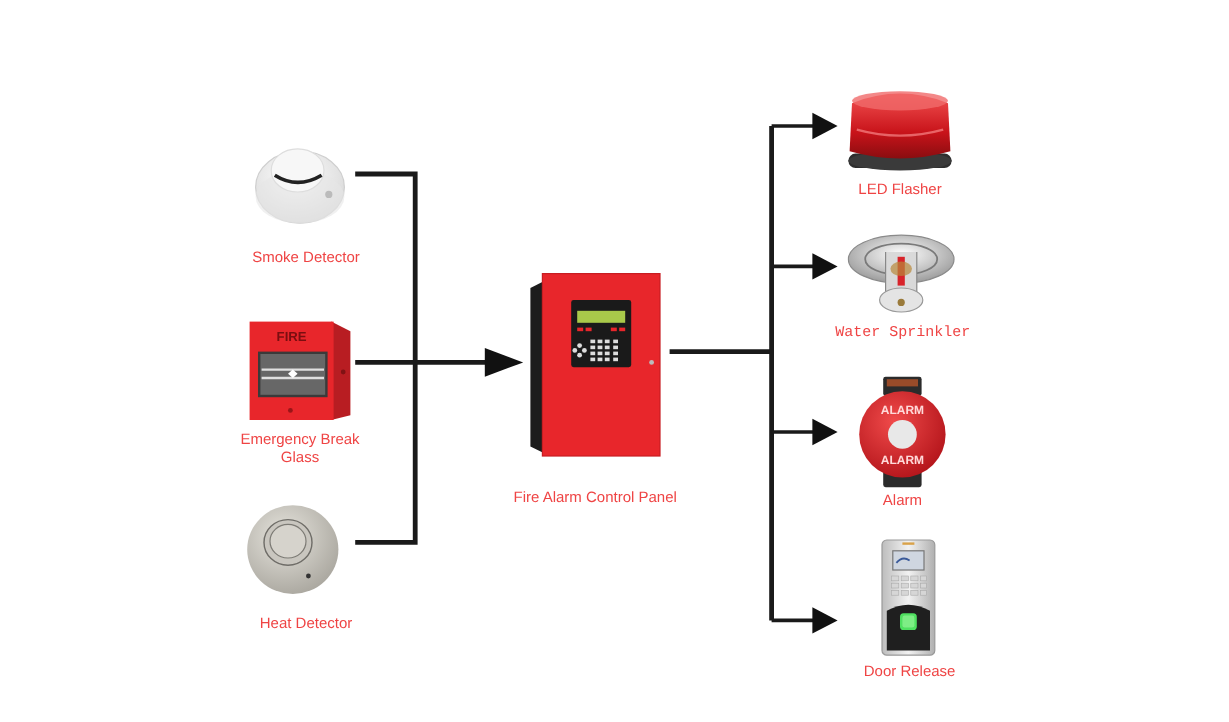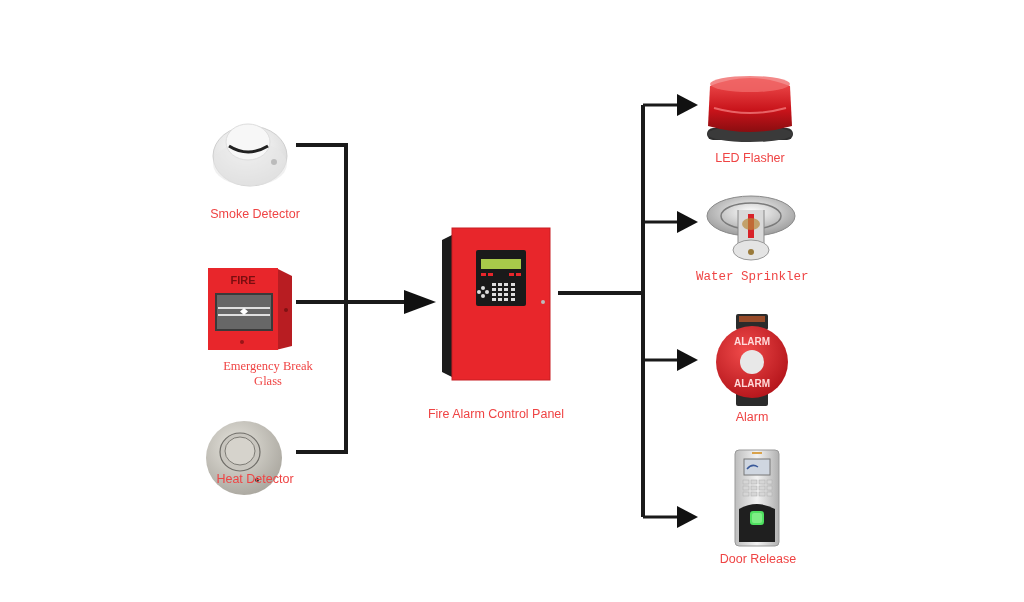--- a/index.html
+++ b/index.html
@@ -61,40 +61,40 @@
     <text x="37" y="18" font-family="Liberation Sans, sans-serif" font-weight="bold" font-size="11" fill="#7a0e10" text-anchor="middle">FIRE</text>
     <rect x="9" y="27" width="58" height="38" fill="#3a3a3a"></rect>
     <rect x="11" y="29" width="54" height="34" fill="#8d8d8d" opacity="0.55"></rect>
     <line x1="12" y1="42" x2="64" y2="42" stroke="#e0e0e0" stroke-width="2"></line>
     <line x1="12" y1="49" x2="64" y2="49" stroke="#e0e0e0" stroke-width="2"></line>
     <polygon points="38,42 42,45.5 38,49 34,45.5" fill="#ffffff"></polygon>
     <circle cx="36" cy="76" r="2" fill="#9a1518"></circle>
     <circle cx="80" cy="44" r="2" fill="#801214"></circle>
   </svg>
 </div>
-<div class="label" style="left:202px; top:359px; width:132px;font-family:Liberation Serif, serif;">
+<div class="label" style="left:184px; top:359px; width:132px;">
   <div>Emergency Break</div>
   <div>Glass</div>
 </div>
 
 <div class="device" style="left:204px; top:418px; width:80px; height:78px;">
   <svg width="80" height="78">
     <defs>
       <radialGradient id="hdg" cx="40%" cy="35%" r="70%">
         <stop offset="0" stop-color="#e6e4dd"></stop>
           <stop offset="1" stop-color="#a9a69e"></stop>
       </radialGradient>
     </defs>
     <ellipse cx="40" cy="40" rx="38" ry="37" fill="url(#hdg)"></ellipse>
     <ellipse cx="36" cy="34" rx="20" ry="19" fill="#c9c6bf" stroke="#6f6d68" stroke-width="1.2"></ellipse>
     <ellipse cx="36" cy="33" rx="15" ry="14" fill="#d6d3cc" stroke="#7d7b75" stroke-width="1"></ellipse>
     <circle cx="53" cy="62" r="2" fill="#333"></circle>
   </svg>
 </div>
-<div class="label" style="left:196px; top:472px; width:118px;">Heat Detector</div>
+<div class="label" style="left:196px; top:512px; width:118px;">Heat Detector</div>
 
 <div class="device" style="left:440px; top:226px; width:112px; height:156px;">
   <svg width="112" height="156">
     <polygon points="2,14 14,8 14,152 2,146" fill="#1c1c1c"></polygon>
     <rect x="12" y="2" width="98" height="152" fill="#e8262b"></rect>
     <rect x="12" y="2" width="98" height="152" fill="none" stroke="#c81d22" stroke-width="1"></rect>
     <rect x="36" y="24" width="50" height="56" fill="#1a1a1a" rx="2"></rect>
     <rect x="41" y="33" width="40" height="10" fill="#a9c94a"></rect>
     <g fill="#e8262b">
       <rect x="41" y="47" width="5" height="3"></rect>

